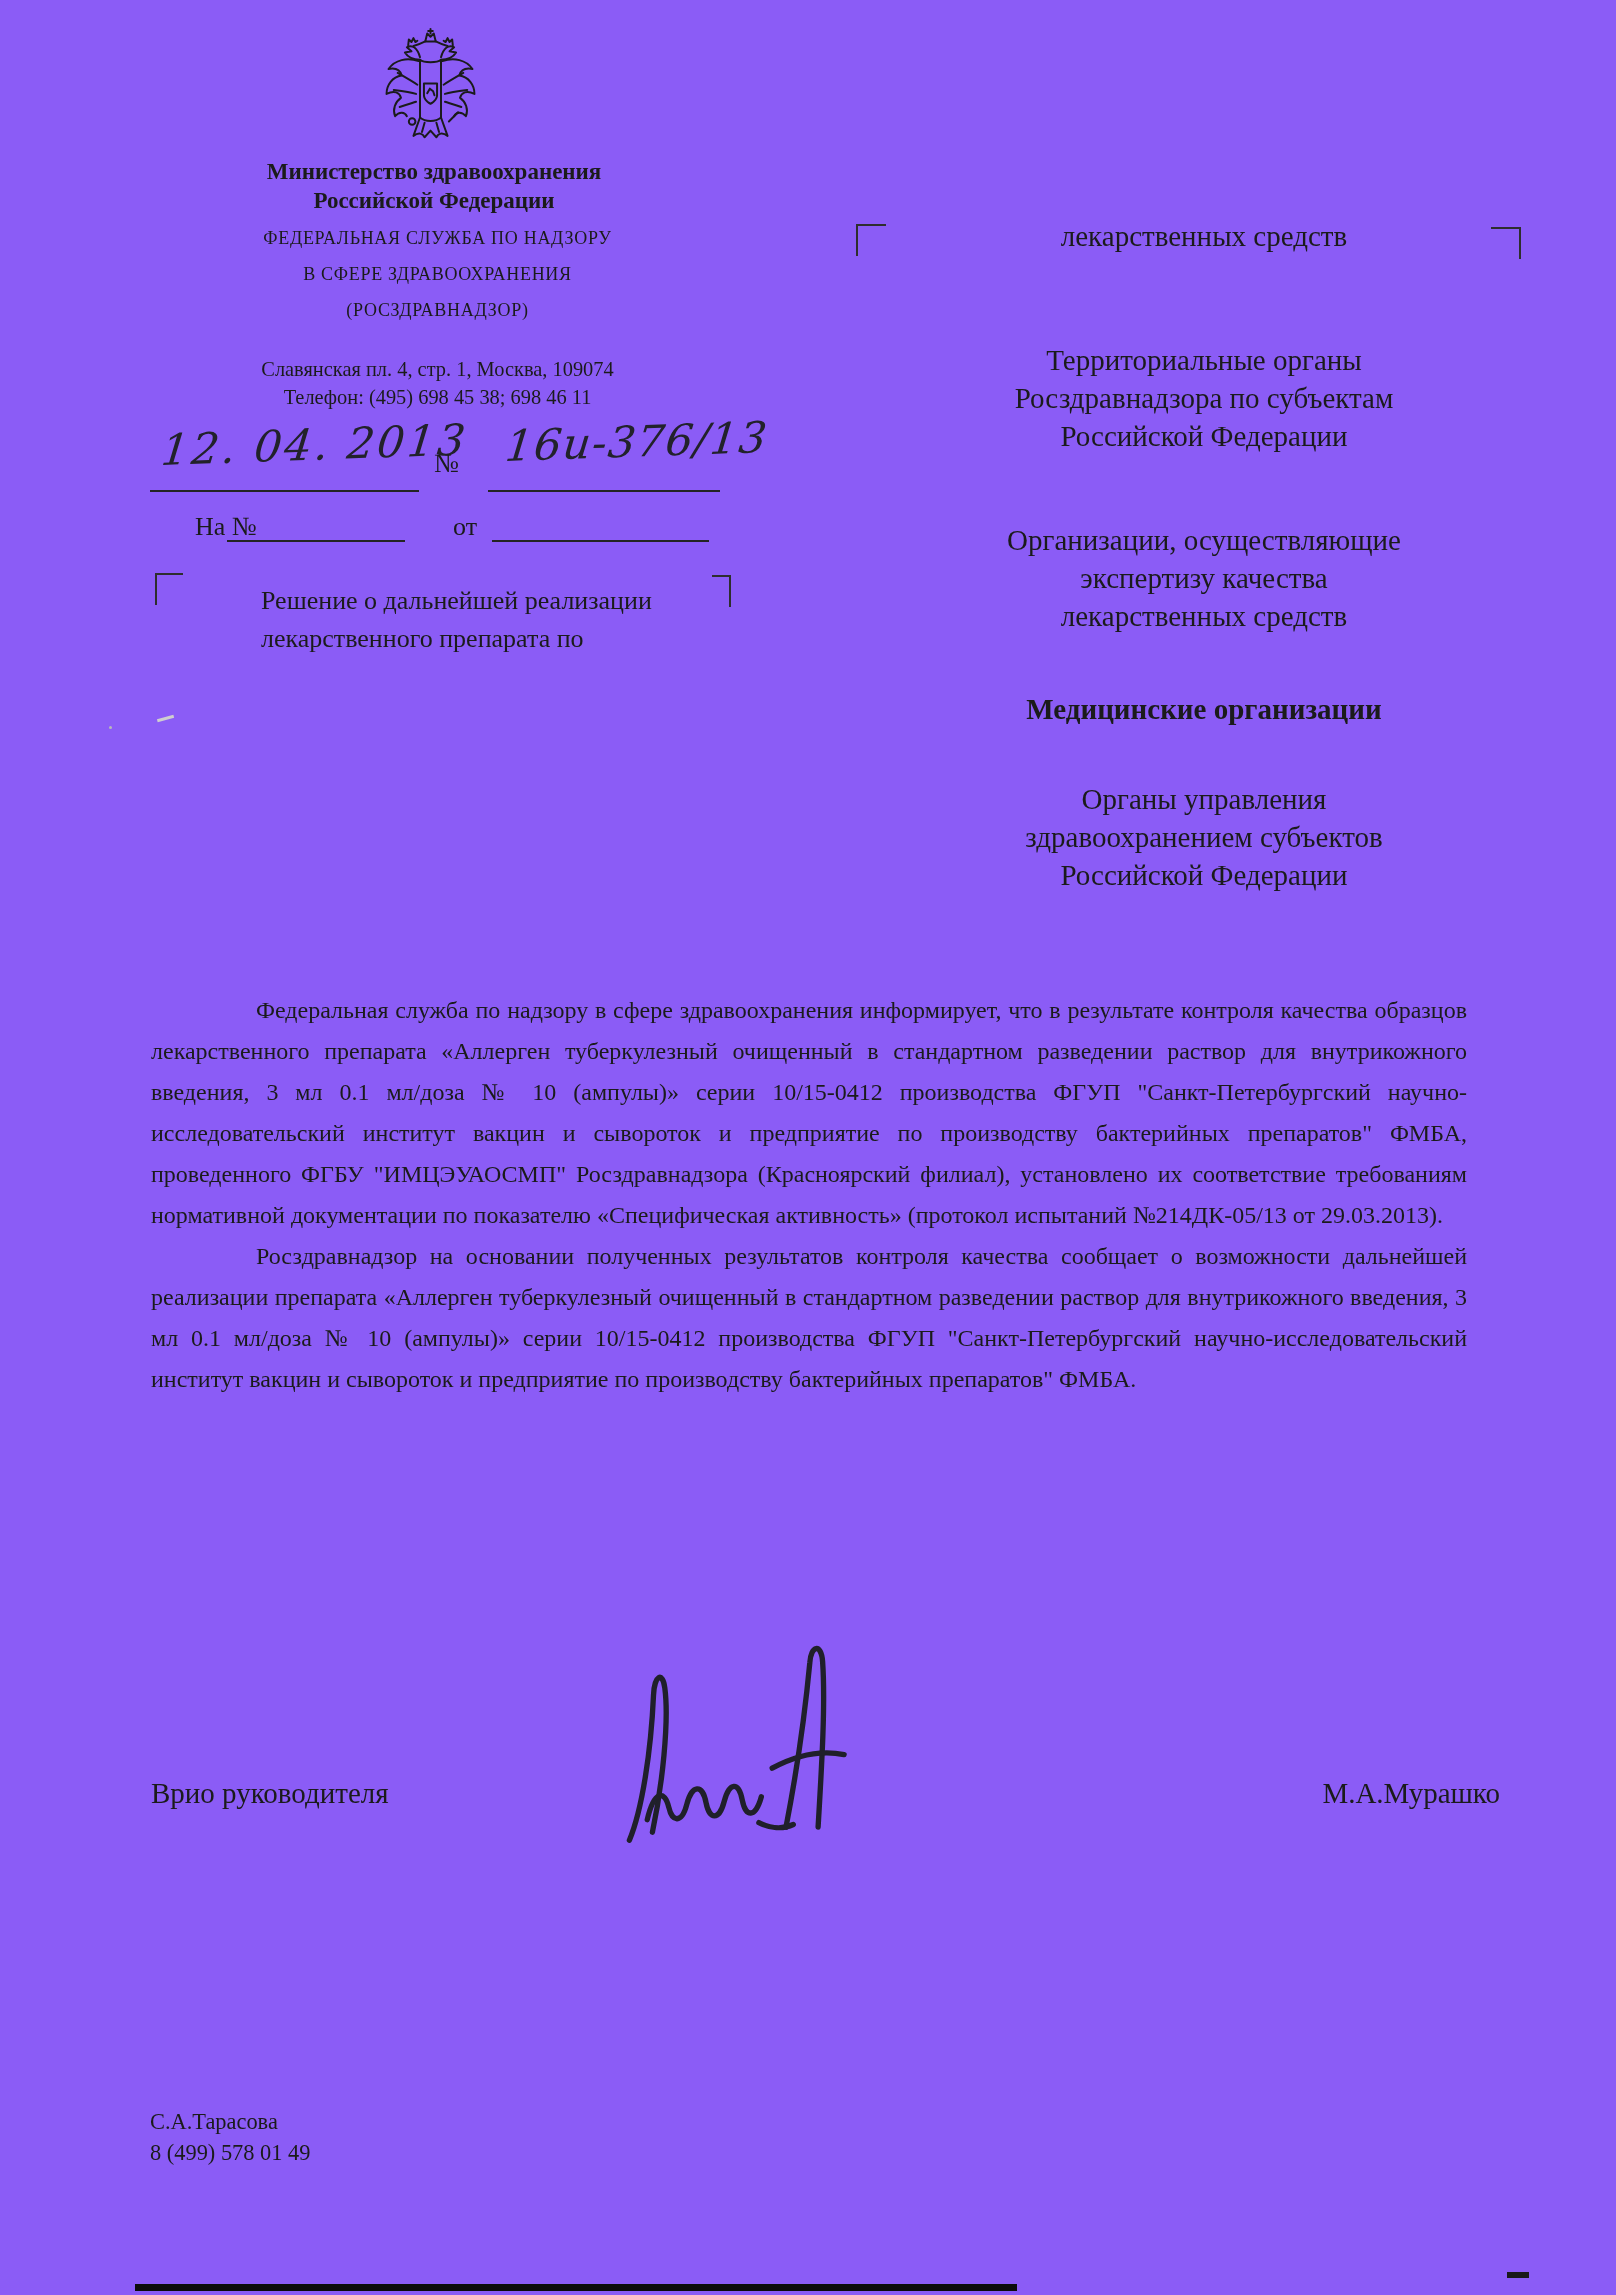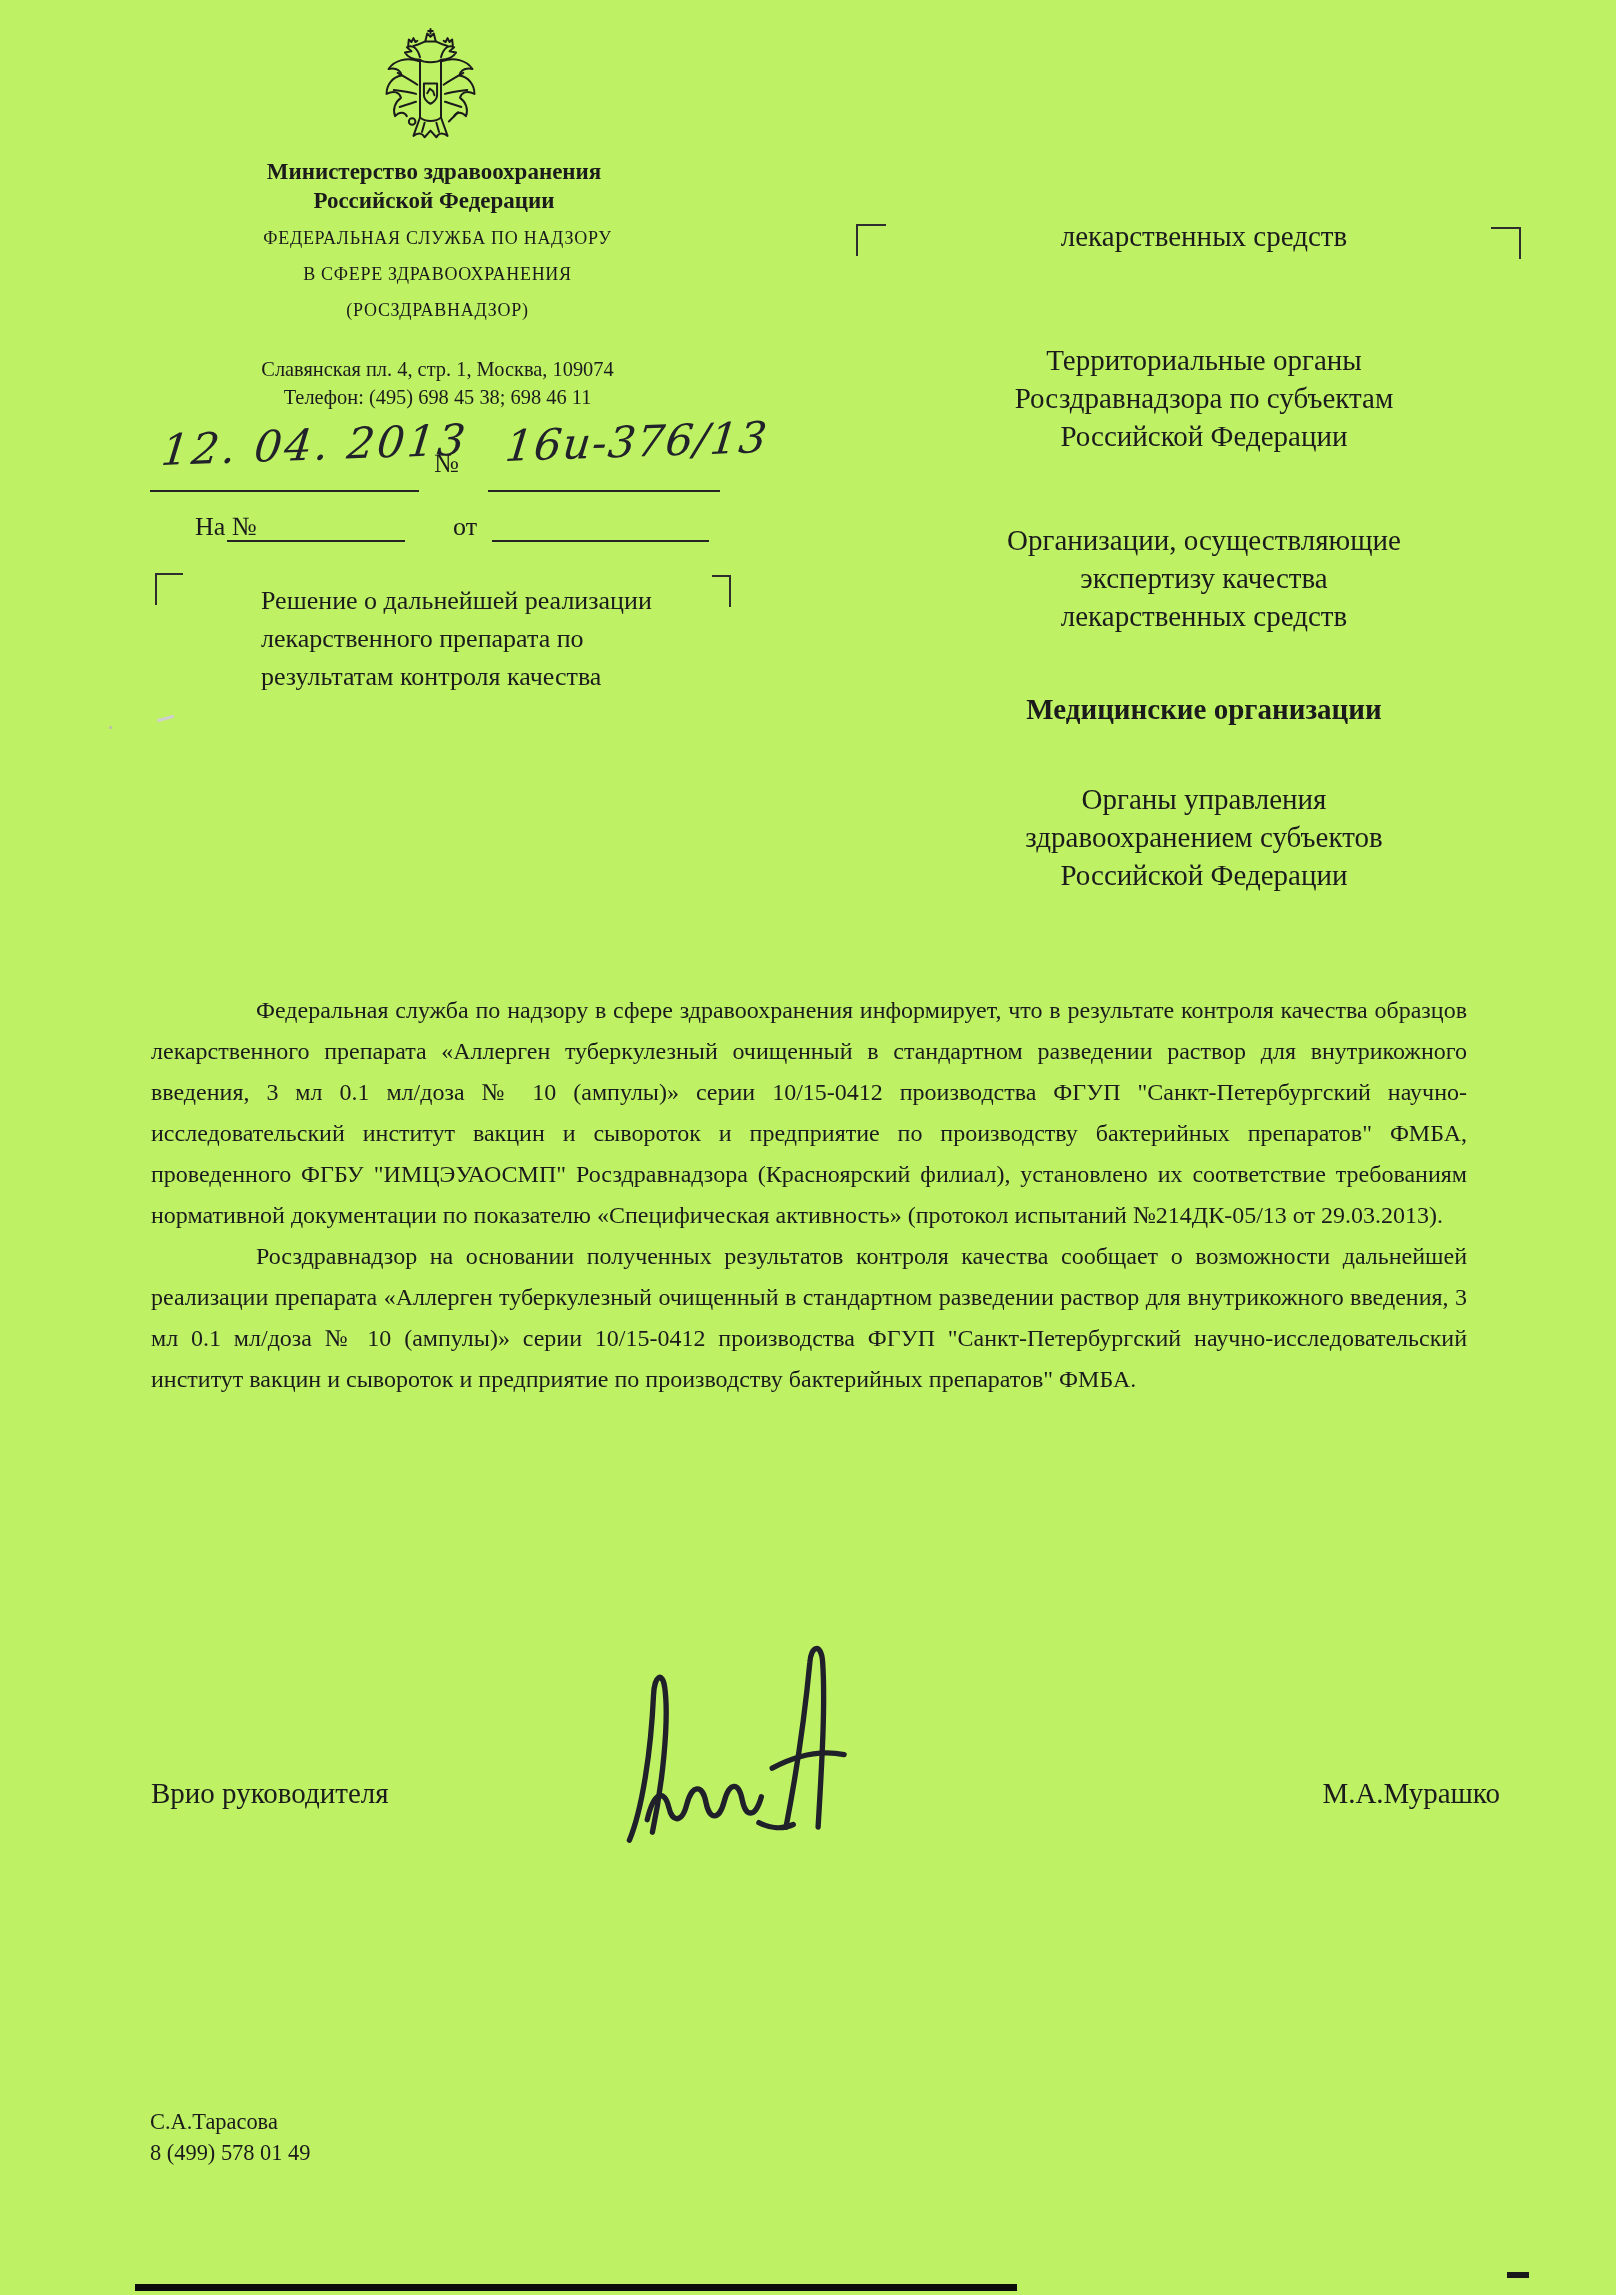--- a/index.html
+++ b/index.html
@@ -1,21 +1,21 @@
 <!DOCTYPE html>
 <html lang="ru" style="font-size:10.5px"><head>
 <meta charset="utf-8">
 <style>
   html,body{margin:0;padding:0;}
   body{background:#9a9a9a;}
   .page{
     position:relative;
     width:1617px;height:2295px;
     margin:0 auto;
-    background:#bef264;
+    background:#8b5cf6;
     font-family:"Liberation Serif", serif;
     color:#1b1b1b;
     overflow:hidden;
   }
   .abs{position:absolute;}
 
   
   .emblem{left:378px;top:25px;width:105px;height:126px;}
   .ministry{left:105px;top:157px;width:658px;font-size:23px;font-weight:bold;line-height:29px;text-align:center;}
   .agency{left:125px;top:220px;width:625px;font-size:18px;font-weight:normal;line-height:36px;text-align:center;letter-spacing:0.7px;}
@@ -140,21 +140,20 @@
   <div class="abs rule u-na2"></div>
 
   <div class="abs mark-tl subj-mark-l"></div>
   <div class="abs mark-tr subj-mark-r"></div>
   <div class="abs mark-tl addr-mark-l"></div>
   <div class="abs mark-tr addr-mark-r"></div>
 
   <div class="abs subject">
     <div>Решение о дальнейшей реализации</div>
     <div>лекарственного  препарата по</div>
-    <div>результатам контроля качества</div>
   </div>
 
   <div class="abs recipients">
     <div class="rcp rcp1">
       <div>лекарственных средств</div>
     </div>
     <div class="rcp rcp2">
       <div>Территориальные органы</div>
       <div>Росздравнадзора по субъектам</div>
       <div>Российской Федерации</div>

